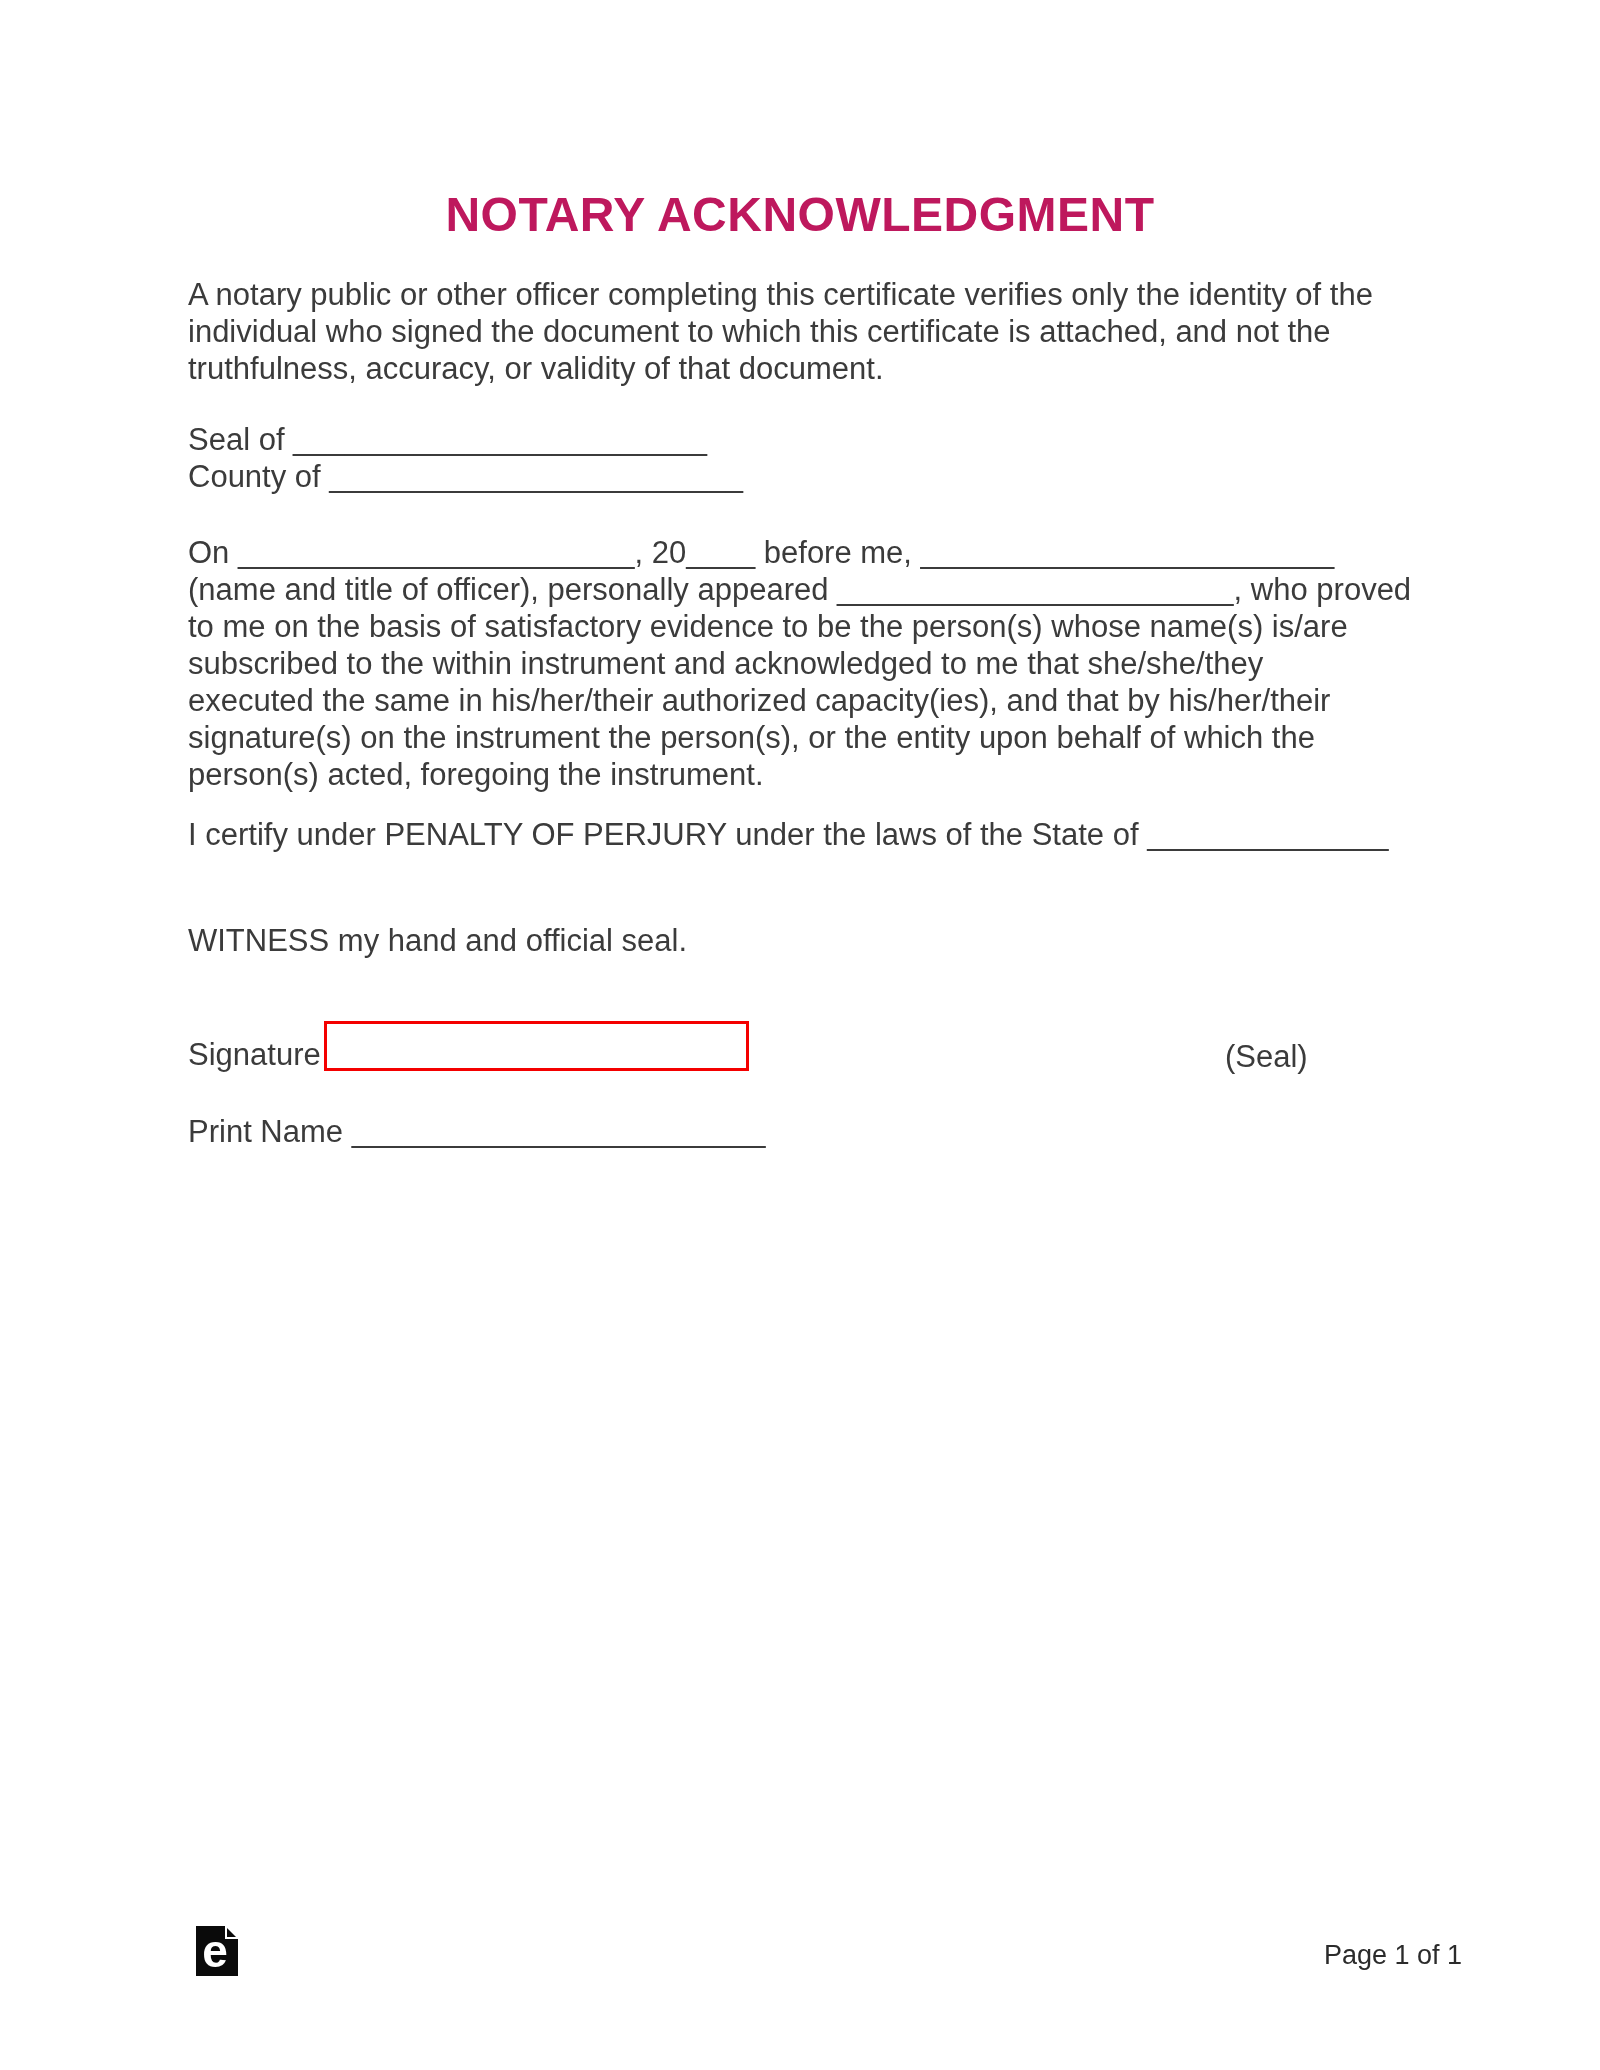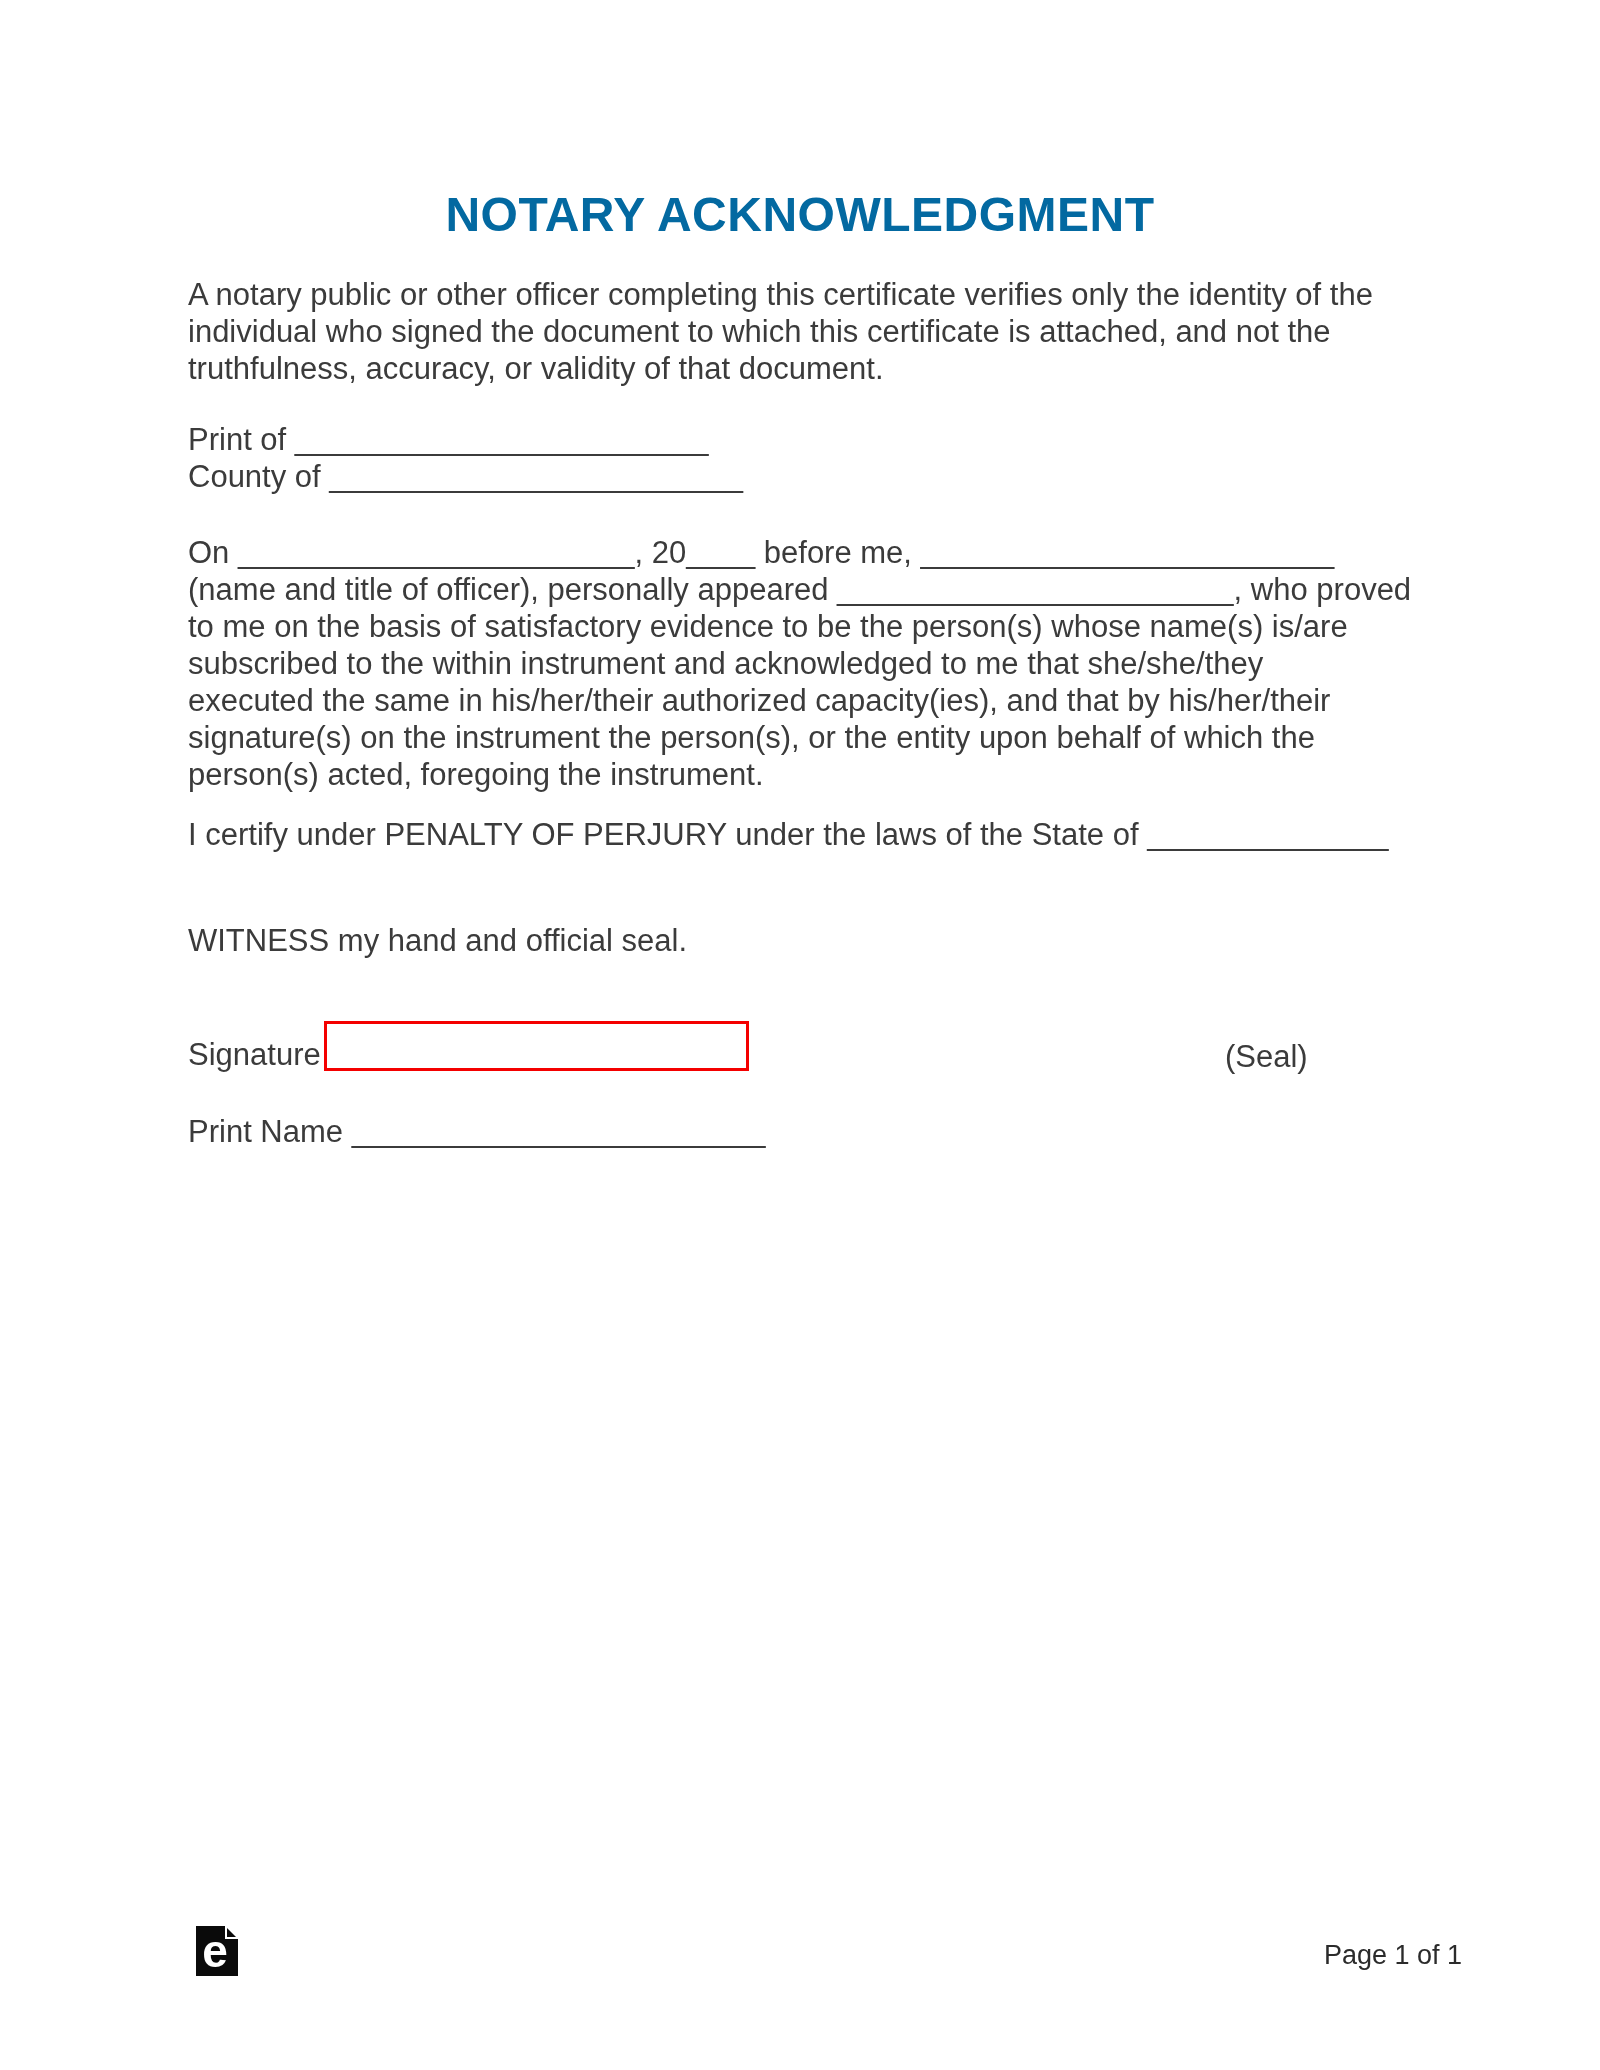--- a/index.html
+++ b/index.html
@@ -17,21 +17,21 @@
   .block { position: absolute; left: 188px; width: 1224px; }
   .line { white-space: nowrap; }
 
   .title-block {
     top: 189px;
     text-align: center;
     font-size: 48px;
     font-weight: bold;
     line-height: 1.1;
     letter-spacing: 0.5px;
-    color: #0369a1;
+    color: #be185d;
   }
   .intro-block   { top: 276px; }
   .sc-block      { top: 421px; }
   .ack-block     { top: 534px; }
   .perjury-block { top: 816px; }
   .witness-block { top: 922px; }
 
   .sig-row   { top: 1036px; }
   .print-row { top: 1113px; }
 
@@ -78,21 +78,21 @@
 
   <div class="block title-block">NOTARY ACKNOWLEDGMENT</div>
 
   <div class="block intro-block">
     <div class="line">A notary public or other officer completing this certificate verifies only the identity of the</div>
     <div class="line">individual who signed the document to which this certificate is attached, and not the</div>
     <div class="line">truthfulness, accuracy, or validity of that document.</div>
   </div>
 
   <div class="block sc-block">
-    <div class="line">Print of ________________________</div>
+    <div class="line">Seal of ________________________</div>
     <div class="line">County of ________________________</div>
   </div>
 
   <div class="block ack-block">
     <div class="line">On _______________________, 20____ before me, ________________________</div>
     <div class="line">(name and title of officer), personally appeared _______________________, who proved</div>
     <div class="line">to me on the basis of satisfactory evidence to be the person(s) whose name(s) is/are</div>
     <div class="line">subscribed to the within instrument and acknowledged to me that she/she/they</div>
     <div class="line">executed the same in his/her/their authorized capacity(ies), and that by his/her/their</div>
     <div class="line">signature(s) on the instrument the person(s), or the entity upon behalf of which the</div>

